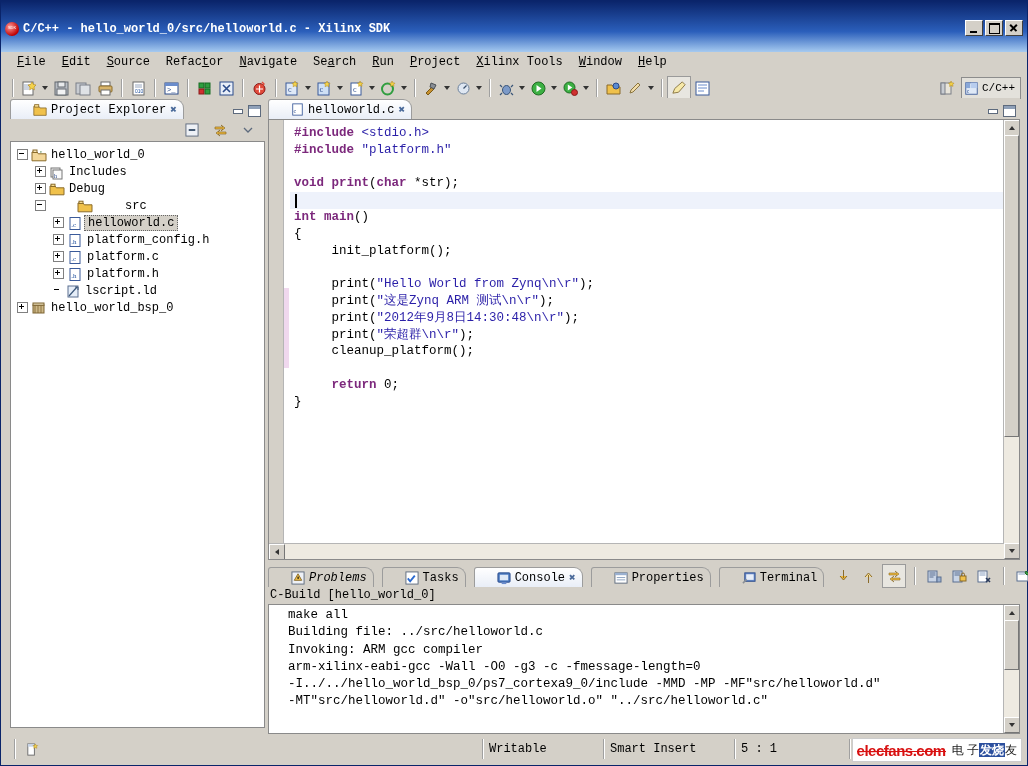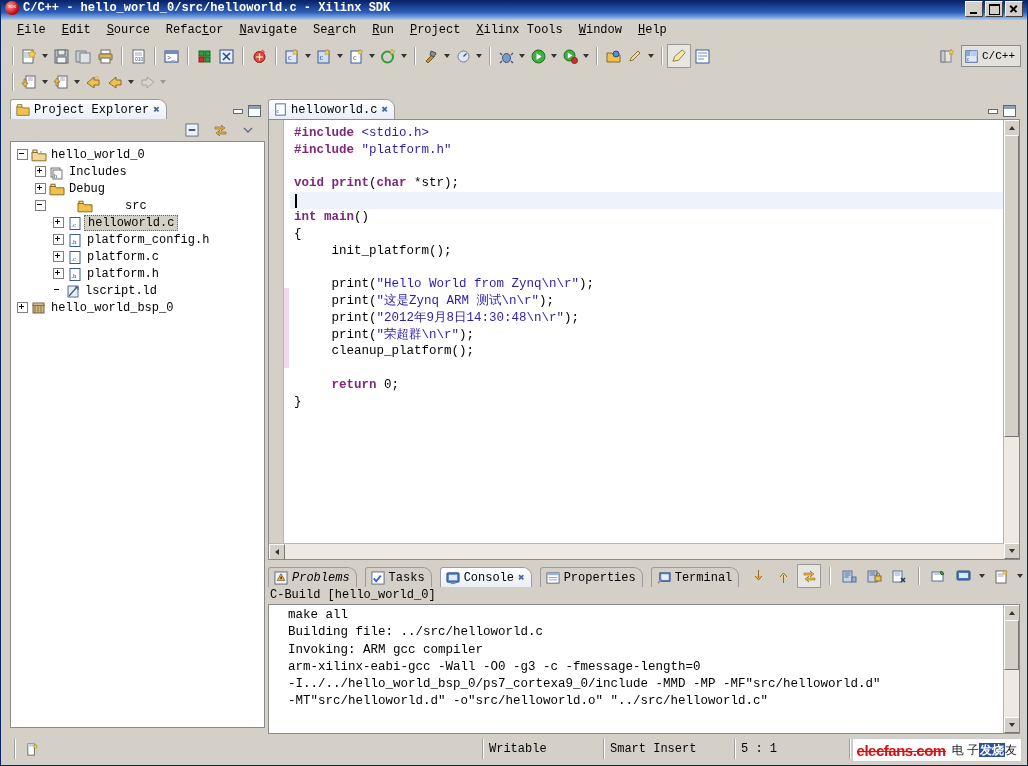--- a/index.html
+++ b/index.html
@@ -8,21 +8,21 @@
     background:#d4d0c8;
     font-family:"Liberation Sans",sans-serif;
     font-size:12px;color:#000;
     -webkit-font-smoothing:none;
   }
   .app{position:relative;width:1028px;height:766px;box-sizing:border-box;
        border:1px solid #0a246a;background:#d4d0c8;}
 
   
   .titlebar{height:19px;background:linear-gradient(to bottom,#0a246a,#2b5fbb 60%,#a6caf0);
-            display:flex;align-items:flex-start;padding:0 2px;}
+            display:flex;align-items:flex-end;padding:16px 2px;}
   .title-ico{width:14px;height:14px;border-radius:50%;
              background:radial-gradient(circle at 35% 35%,#ff9a9a,#c00000 70%);
              margin:0 4px 0 2px;position:relative;flex:none;}
   .title-ico:after{content:"SDK";position:absolute;left:0;right:0;top:3px;text-align:center;
              font-size:4px;color:#fff;font-family:"Liberation Sans",sans-serif;}
   .title-text{color:#fff;font-weight:bold;font-size:12px;
               font-family:"Liberation Mono",monospace;white-space:nowrap;}
   .wbtns{margin-left:auto;display:flex;gap:2px;padding-right:2px;}
   .wbtn{width:16px;height:14px;background:#d4d0c8;border:1px solid;
         border-color:#fff #404040 #404040 #fff;position:relative;}
@@ -56,21 +56,21 @@
   .curve{position:absolute;right:150px;top:0;width:60px;height:46px;overflow:hidden;}
   .curve:after{content:"";position:absolute;left:0;top:-20px;width:70px;height:66px;
                border-right:1px solid #fff;border-radius:0 0 0 60px;}
 
   
   .body{position:absolute;left:1px;right:1px;top:97px;bottom:31px;}
 
   
   .panel{position:absolute;background:#d4d0c8;}
   .tabrow{height:21px;position:relative;display:flex;align-items:flex-end;}
-  .vtab{height:19px;display:flex;align-items:center;gap:4px;padding:0 6px 0 5px;
+  .vtab{height:19px;display:flex;align-items:center;gap:4px;padding:0 6px 0 22px;
         font-family:"Liberation Mono",monospace;font-size:12px;white-space:nowrap;
         border:1px solid #9c9c9c;border-bottom:none;border-radius:3px 9px 0 0;
         background:#d4d0c8;position:relative;}
   .vtab.active{background:linear-gradient(to bottom,#fff,#e9eef7);border-color:#9c9c9c;}
   .vtab .xmark{font-size:11px;color:#4a6a9a;font-weight:bold;}
   .vctrls{margin-left:auto;display:flex;align-items:center;gap:5px;padding:0 4px 2px 0;}
   .vmin{width:11px;height:9px;position:relative;}
   .vmin:after{content:"";position:absolute;left:1px;bottom:2px;width:8px;height:3px;
               border:1px solid #5d6a7d;background:#fff;}
   .vmax{width:11px;height:10px;border:1px solid #5d6a7d;background:#fff;position:relative;}

